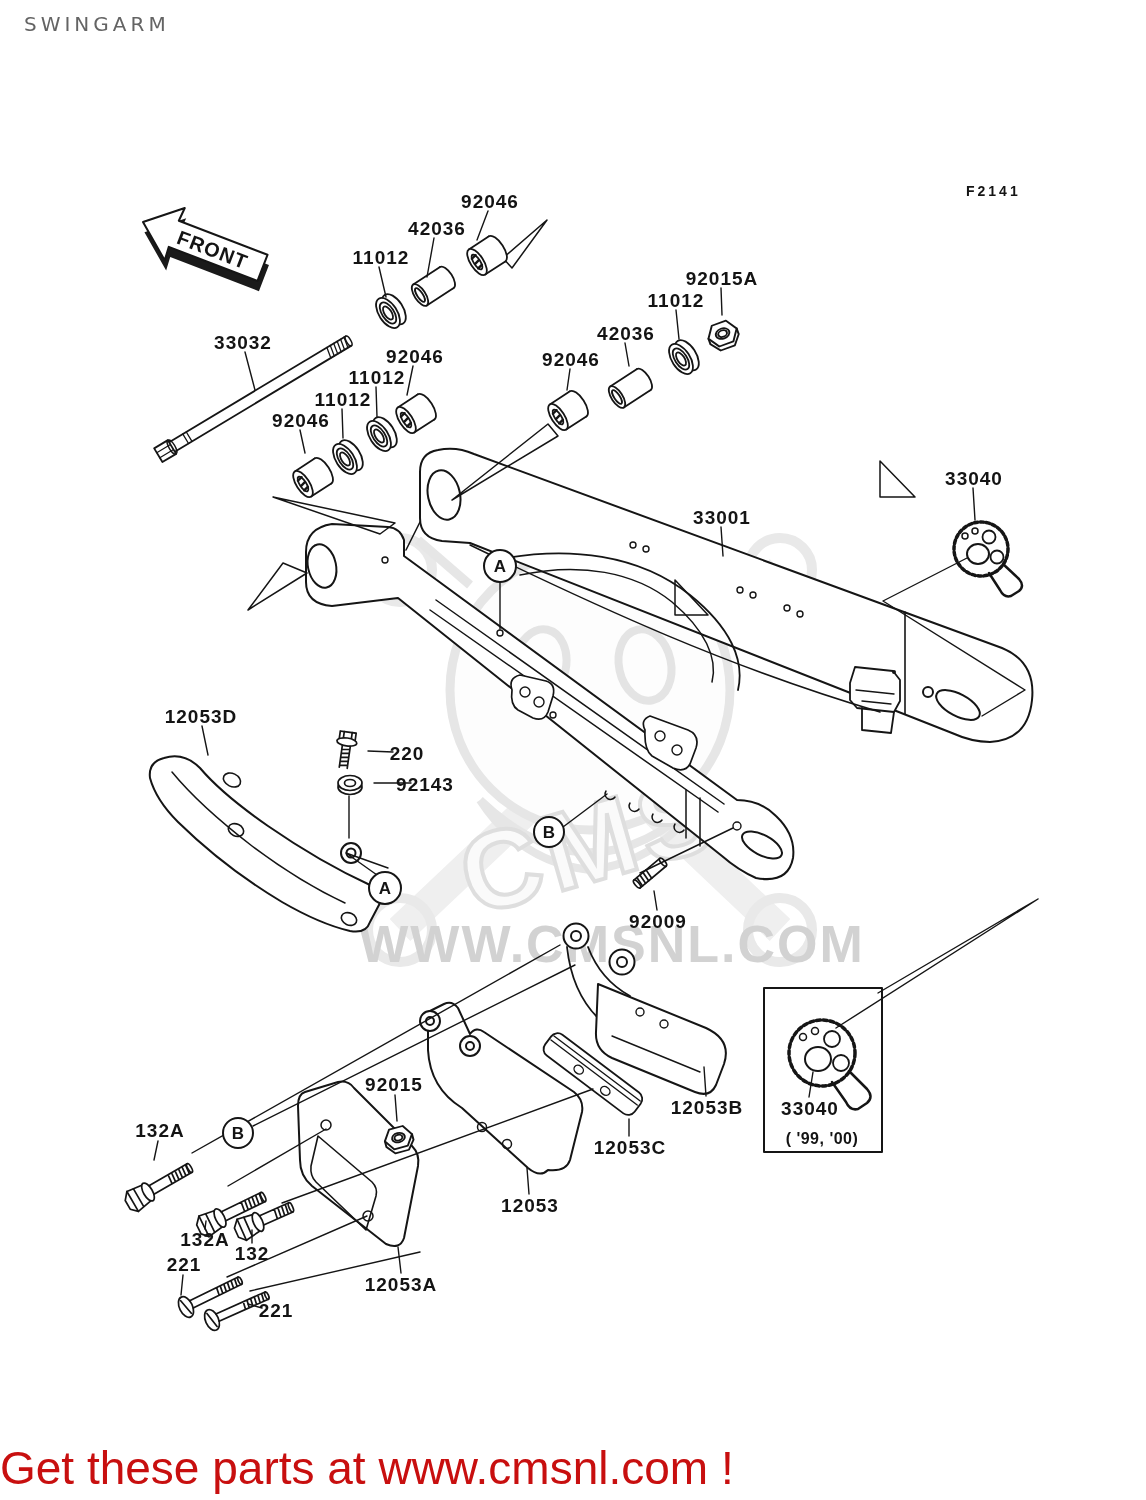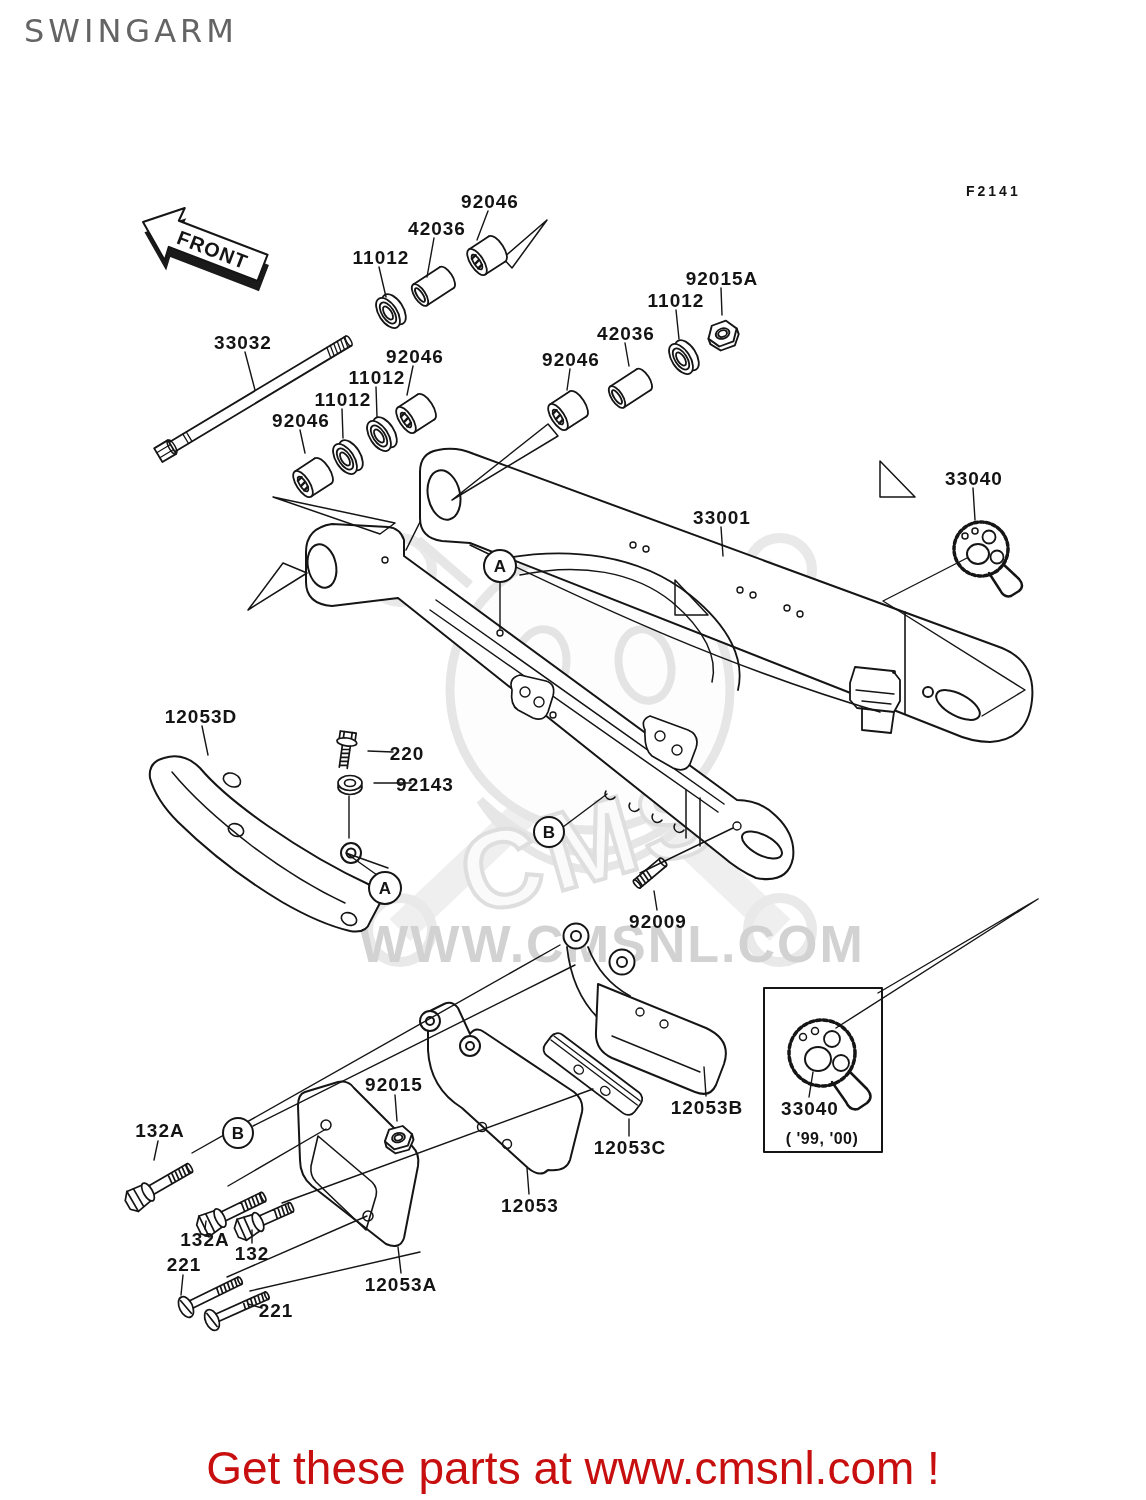--- a/index.html
+++ b/index.html
@@ -1,21 +1,21 @@
 <!DOCTYPE html>
 <html><head>
 <meta charset="utf-8">
 <style>
   html,body{margin:0;padding:0;background:#ffffff;}
   .page{position:relative;width:1146px;height:1500px;background:#ffffff;overflow:hidden;
         font-family:"Liberation Sans",sans-serif;}
   .page-title{position:absolute;left:24px;top:12px;
-        font-family:"DejaVu Sans",sans-serif;font-size:32px;color:#646464;
+        font-family:"DejaVu Sans",sans-serif;font-size:20px;color:#646464;
         letter-spacing:4px;font-weight:400;}
-  .banner{position:absolute;left:0;top:1441px;width:100%;text-align:center;
+  .banner{position:absolute;left:0;top:1441px;width:100%;
         font-family:"Liberation Sans",sans-serif;font-size:46px;color:#c80f0f;}
   svg{position:absolute;left:0;top:0;}
   svg text{font-family:"Liberation Sans",sans-serif;}
   .pl{font-size:19px;font-weight:bold;letter-spacing:1px;fill:#141414;text-anchor:middle;}
   .pl-small{font-size:16px;font-weight:bold;letter-spacing:0.5px;fill:#141414;text-anchor:middle;}
   .fig-code{font-size:14px;font-weight:bold;letter-spacing:3px;fill:#141414;}
   .callout-letter{font-size:17px;font-weight:bold;fill:#141414;text-anchor:middle;}
   .front-text{font-size:20px;font-weight:bold;letter-spacing:1px;fill:#141414;}
   .wm-cms{font-size:110px;font-weight:bold;letter-spacing:6px;fill:#fafafa;stroke:#dedede;stroke-width:4;text-anchor:middle;}
   .wm-site{font-size:52px;font-weight:bold;letter-spacing:2px;fill:#d2d2d2;text-anchor:middle;}

